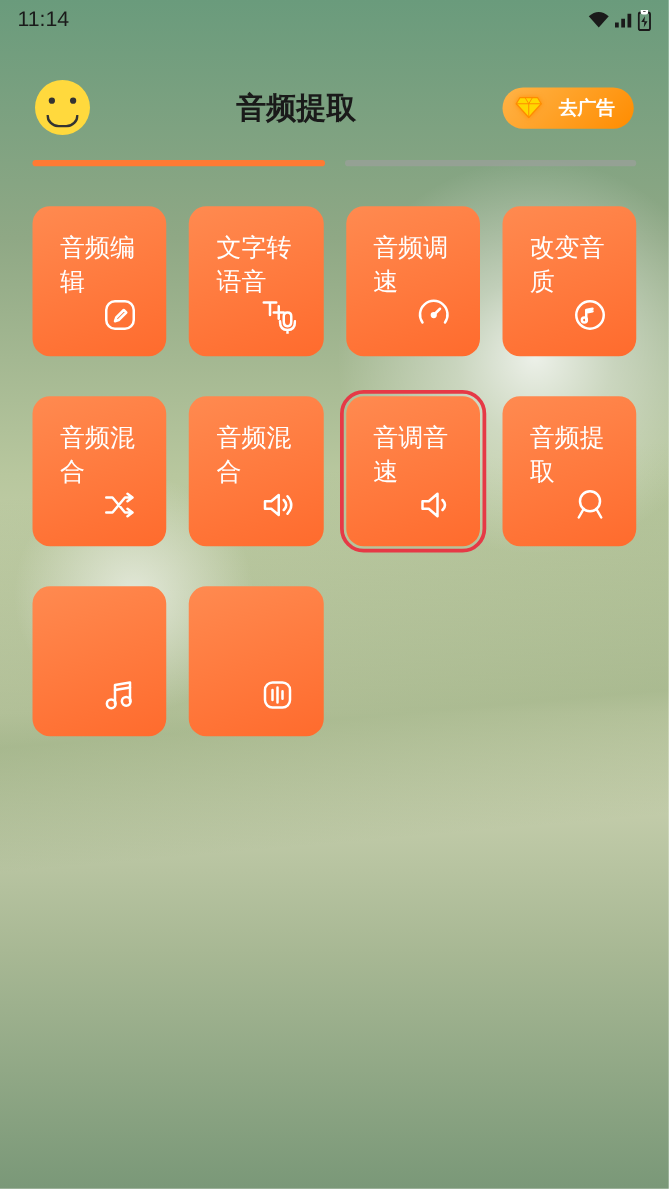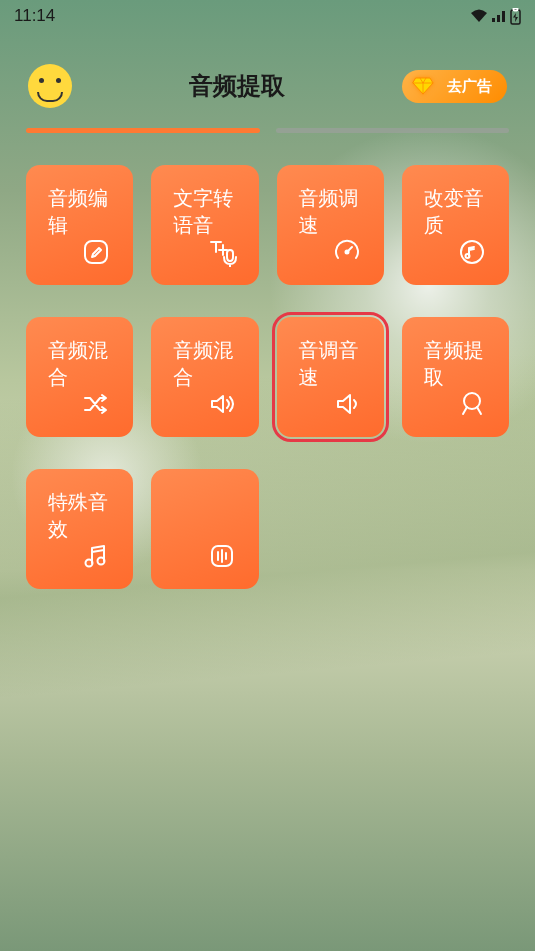--- a/index.html
+++ b/index.html
@@ -190,21 +190,20 @@
     <div class="card-title">音频提取</div>
     <div class="card-icon">
       <svg width="28" height="28" viewBox="0 0 28 28">
           <circle cx="14" cy="11" r="8"></circle>
           <path d="M9 17 L5 24 M19 17 L23 24"></path>
         </svg>
     </div>
   </div>
 
   <div class="card">
-    <div class="card-title">特殊音效</div>
     <div class="card-icon">
       <svg width="28" height="28" viewBox="0 0 28 28">
           <path d="M10 21 L10 6 L22 4 L22 19"></path>
           <circle cx="7" cy="21" r="3.5"></circle>
           <circle cx="19" cy="19" r="3.5"></circle>
           <path d="M10 10 L22 8"></path>
         </svg>
     </div>
   </div>
 

